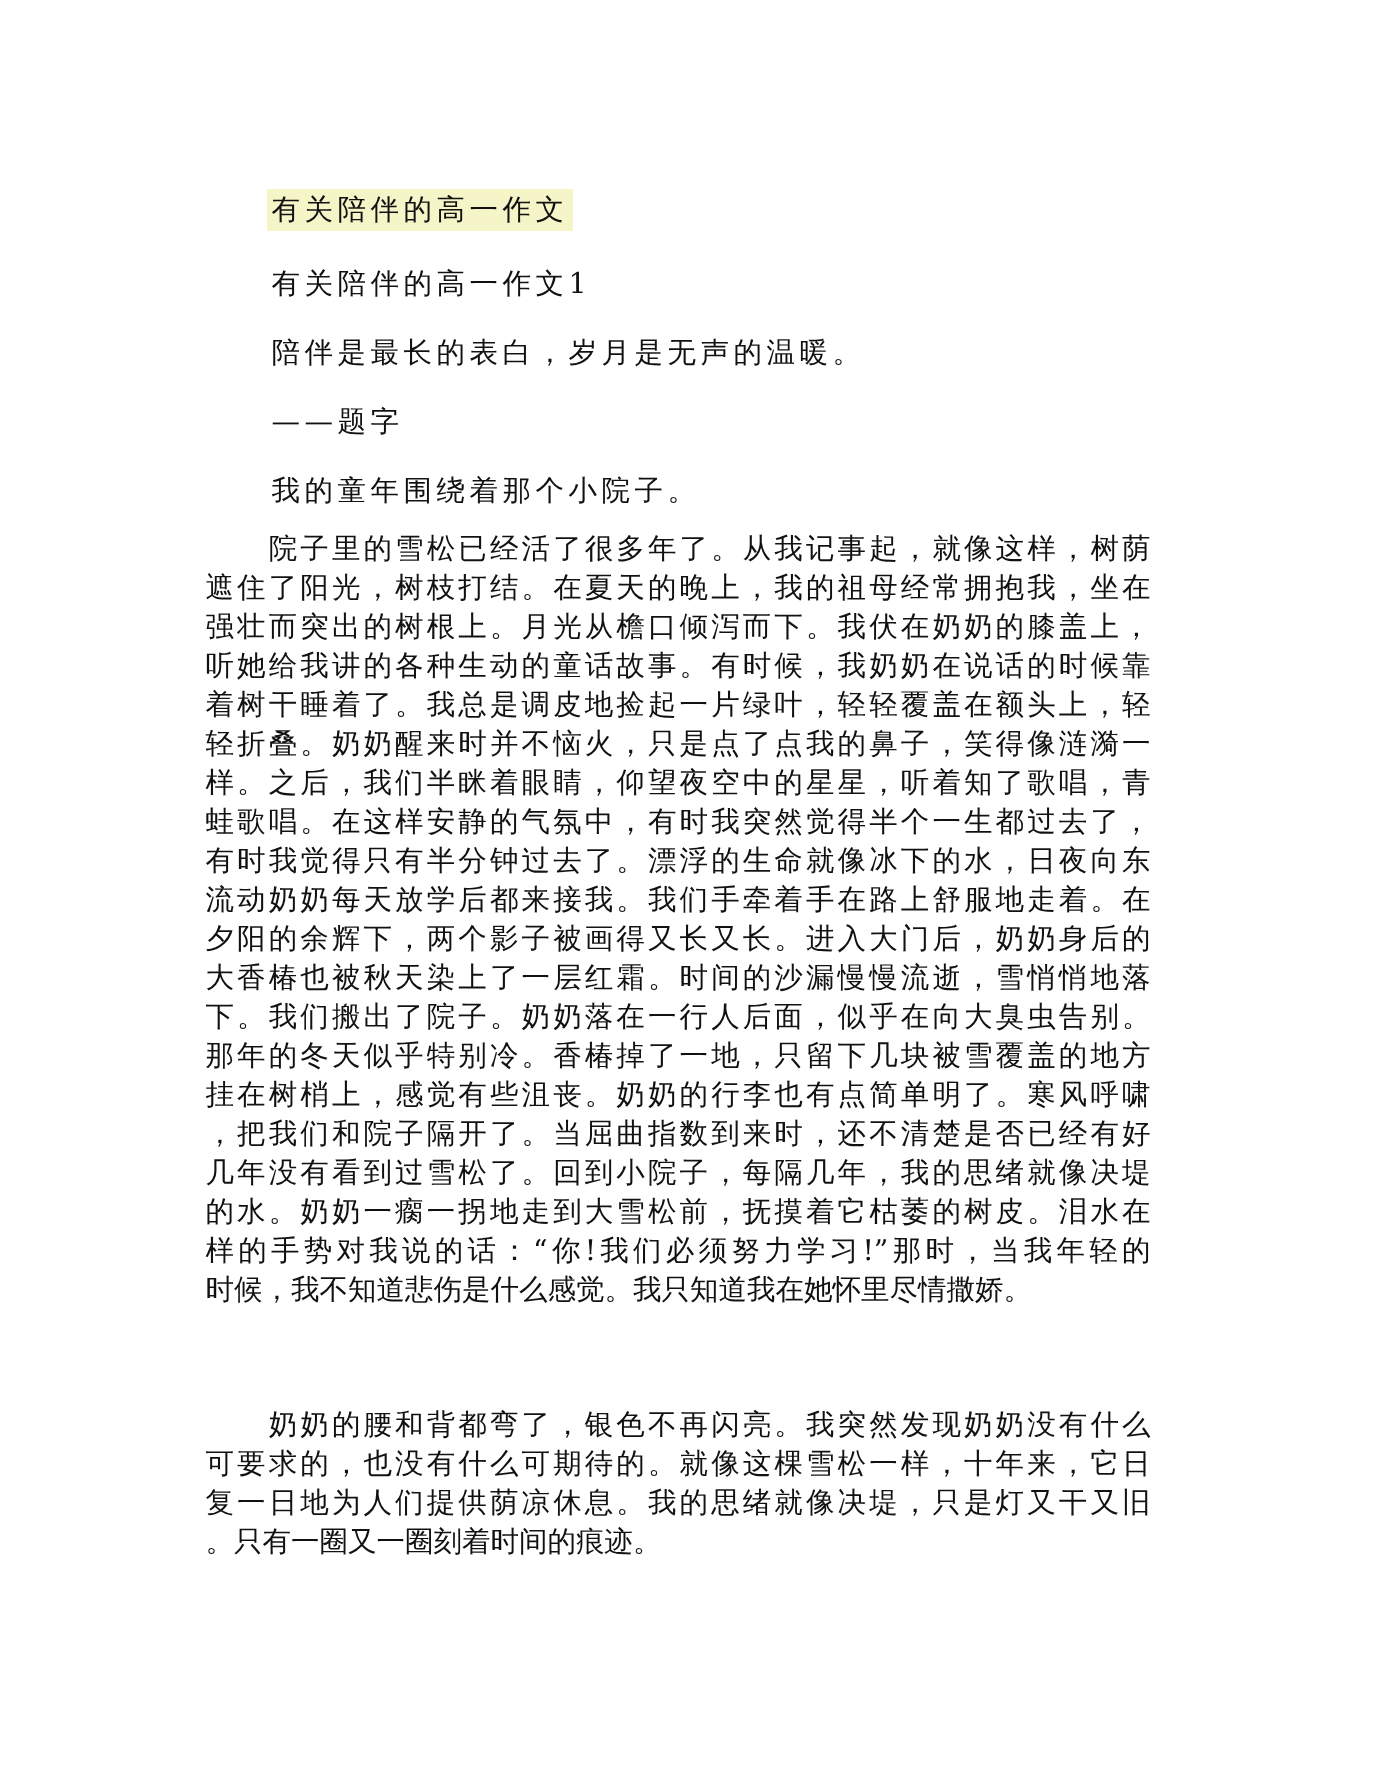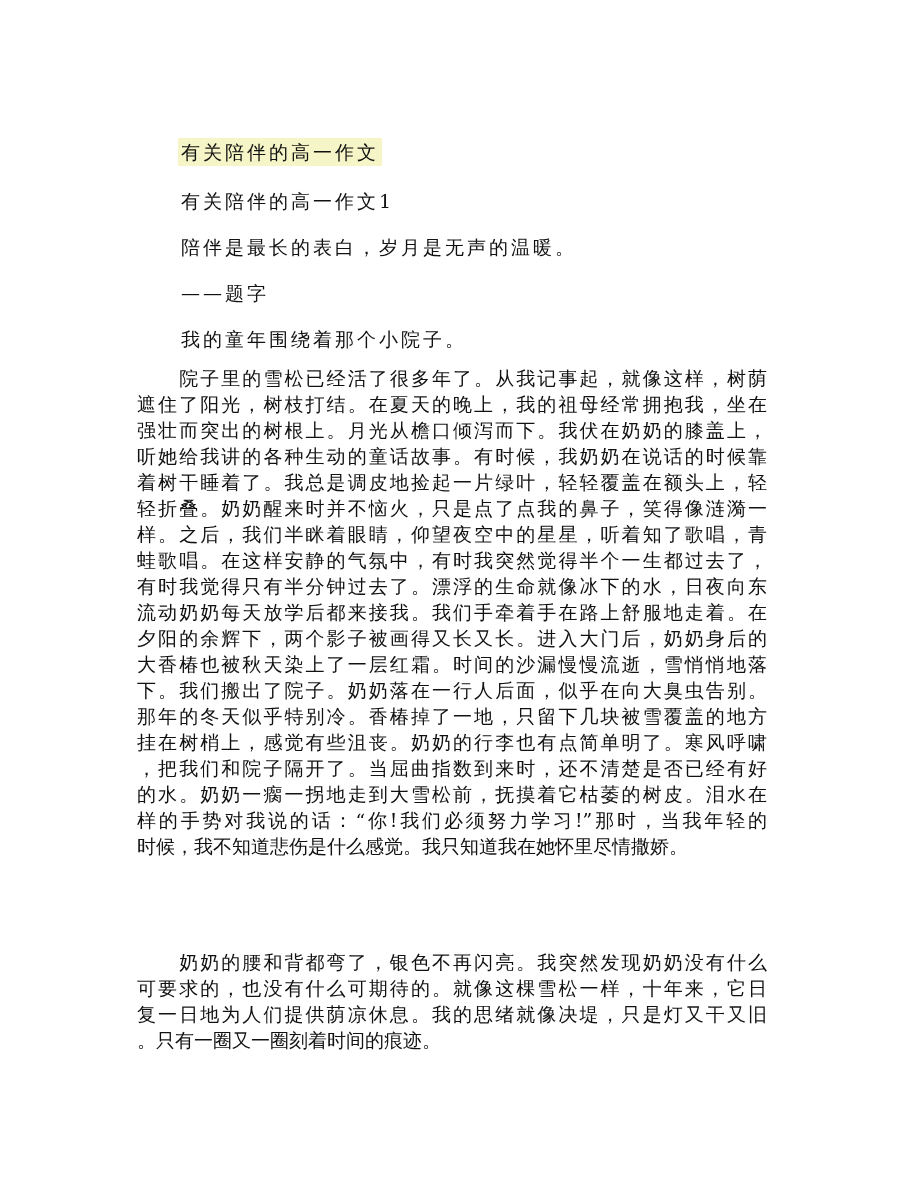--- a/index.html
+++ b/index.html
@@ -1,18 +1,18 @@
 <!DOCTYPE html>
 <html><head>
 <meta charset="utf-8">
 <style>
   html, body { margin: 0; padding: 0; background: #ffffff; }
   body { width: 920px; height: 1191px; position: relative; overflow: hidden;
          font-family: "DejaVu Serif", "Liberation Serif", serif; color: #111; }
-  .page { position: absolute; left: 0; top: 12px; width: 920px; height: 841px; }
+  .page { position: absolute; left: 0; top: 0; width: 920px; height: 841px; }
   .title { position: absolute; left: 178px; top: 126px; height: 28px; line-height: 28px;
            padding: 0 3px; font-size: 19px; letter-spacing: 3px; background: #f5f5c8; white-space: nowrap; }
   .line { position: absolute; left: 181px; font-size: 19px; letter-spacing: 3px; white-space: nowrap; line-height: 26px; text-align: center; }
   .para { position: absolute; left: 137px; width: 630px; font-size: 19px; line-height: 26px; }
   .para .ln { display: block; height: 26px; white-space: nowrap; text-align: justify; text-align-last: justify; }
 </style>
 </head>
 <body>
 
 <div class="page">
@@ -32,20 +32,21 @@
     <span class="ln">样。之后，我们半眯着眼睛，仰望夜空中的星星，听着知了歌唱，青</span>
     <span class="ln">蛙歌唱。在这样安静的气氛中，有时我突然觉得半个一生都过去了，</span>
     <span class="ln">有时我觉得只有半分钟过去了。漂浮的生命就像冰下的水，日夜向东</span>
     <span class="ln">流动奶奶每天放学后都来接我。我们手牵着手在路上舒服地走着。在</span>
     <span class="ln">夕阳的余辉下，两个影子被画得又长又长。进入大门后，奶奶身后的</span>
     <span class="ln">大香椿也被秋天染上了一层红霜。时间的沙漏慢慢流逝，雪悄悄地落</span>
     <span class="ln">下。我们搬出了院子。奶奶落在一行人后面，似乎在向大臭虫告别。</span>
     <span class="ln">那年的冬天似乎特别冷。香椿掉了一地，只留下几块被雪覆盖的地方</span>
     <span class="ln">挂在树梢上，感觉有些沮丧。奶奶的行李也有点简单明了。寒风呼啸</span>
     <span class="ln">，把我们和院子隔开了。当屈曲指数到来时，还不清楚是否已经有好</span>
+    <span class="ln">几年没有看到过雪松了。回到小院子，每隔几年，我的思绪就像决堤</span>
     <span class="ln">的水。奶奶一瘸一拐地走到大雪松前，抚摸着它枯萎的树皮。泪水在</span>
     <span class="ln">样的手势对我说的话：“你!我们必须努力学习!”那时，当我年轻的</span>
     <span class="ln" style="text-align-last:left">时候，我不知道悲伤是什么感觉。我只知道我在她怀里尽情撒娇。</span>
   </div>
 
   <div class="para" style="top:937px">
     <span class="ln">　　奶奶的腰和背都弯了，银色不再闪亮。我突然发现奶奶没有什么</span>
     <span class="ln">可要求的，也没有什么可期待的。就像这棵雪松一样，十年来，它日</span>
     <span class="ln">复一日地为人们提供荫凉休息。我的思绪就像决堤，只是灯又干又旧</span>
     <span class="ln" style="text-align-last:left">。只有一圈又一圈刻着时间的痕迹。</span>

